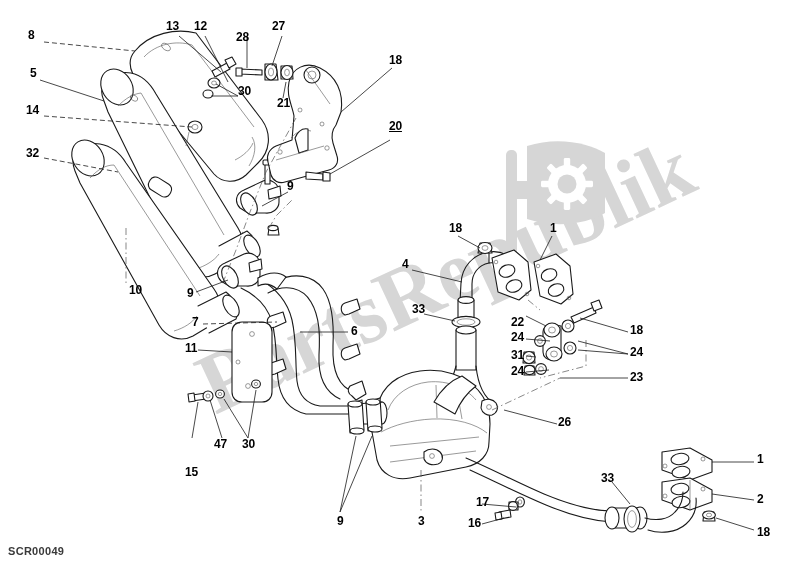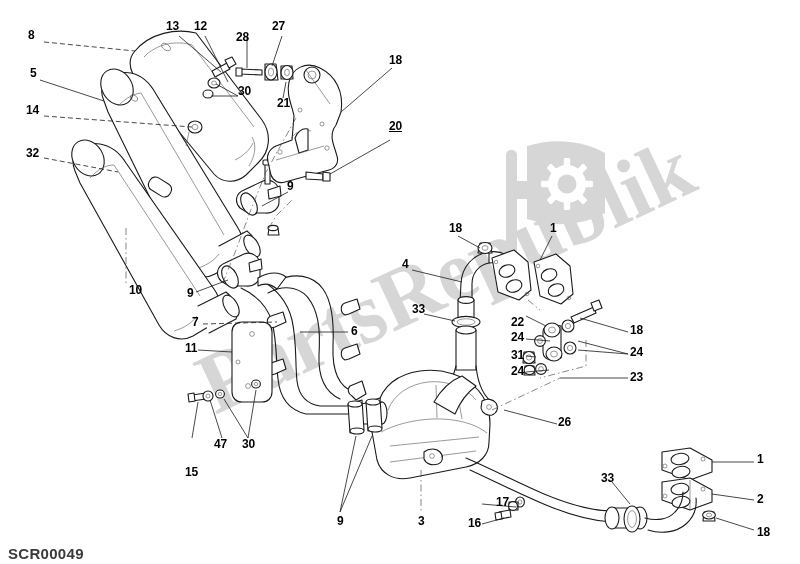--- a/index.html
+++ b/index.html
@@ -29,21 +29,21 @@
     color: #000000;
     line-height: 1;
     white-space: nowrap;
     letter-spacing: -0.2px;
   }
   #drawing-code {
     position: absolute;
     left: 8px;
     top: 545px;
     font-family: "Liberation Sans", sans-serif;
-    font-size: 15px;
+    font-size: 11px;
     font-weight: bold;
     color: #3a3a3a;
     letter-spacing: 0.3px;
   }
   .wm-layer {
     position: absolute;
     left: 0; top: 0;
     width: 800px; height: 564px;
     pointer-events: none;
   }
@@ -468,20 +468,20 @@
   <div class="callout" style="left:511px; top:365px;">24</div>
   <div class="callout" style="left:630px; top:371px;">23</div>
   <div class="callout" style="left:558px; top:416px;">26</div>
   <div class="callout" style="left:757px; top:453px;">1</div>
   <div class="callout" style="left:601px; top:472px;">33</div>
   <div class="callout" style="left:185px; top:438px;margin-top:28px;">15</div>
   <div class="callout" style="left:214px; top:438px;">47</div>
   <div class="callout" style="left:242px; top:438px;">30</div>
   <div class="callout" style="left:337px; top:515px;">9</div>
   <div class="callout" style="left:418px; top:515px;">3</div>
-  <div class="callout" style="left:496px; top:496px;text-align:center;">17</div>
+  <div class="callout" style="left:476px; top:496px;text-align:center;">17</div>
   <div class="callout" style="left:468px; top:517px;">16</div>
   <div class="callout" style="left:757px; top:493px;">2</div>
   <div class="callout" style="left:757px; top:526px;">18</div>
 
   <div id="drawing-code">SCR00049</div>
 
 </div>
 
 </body></html>

